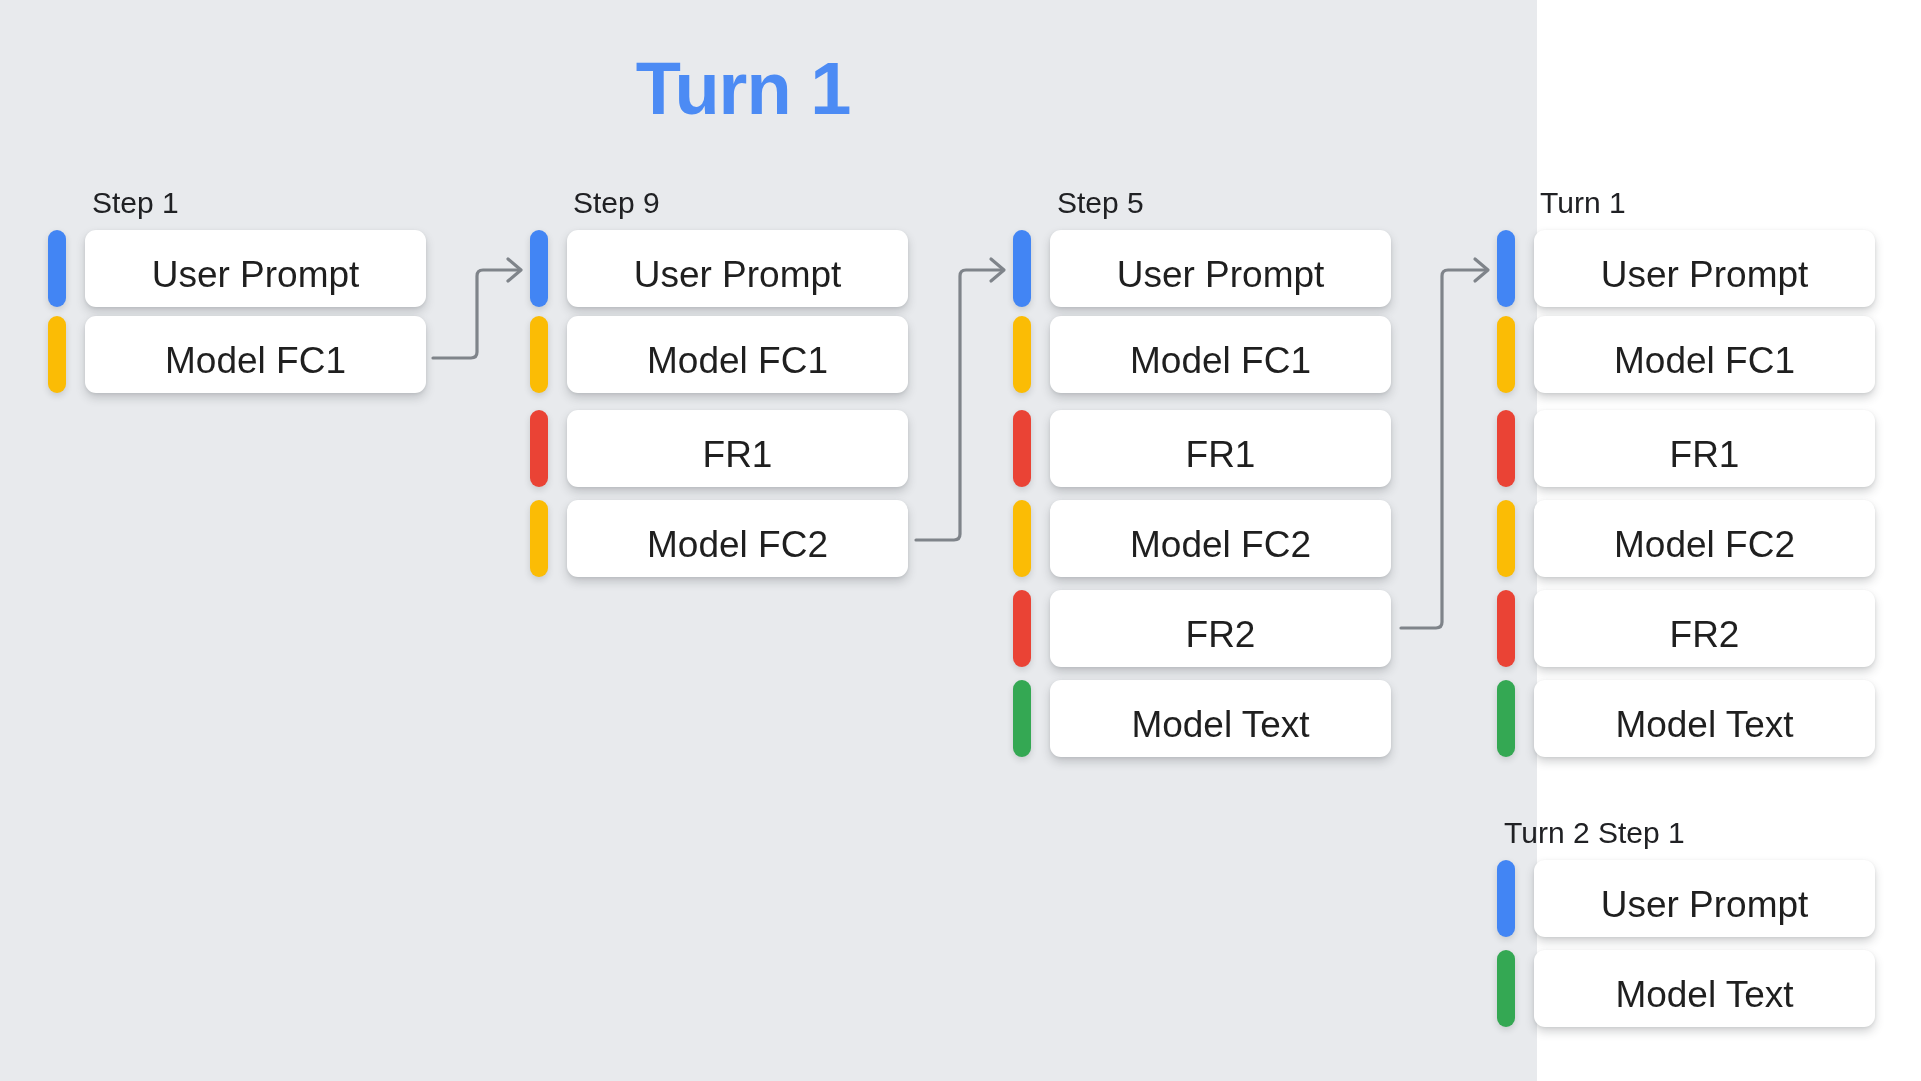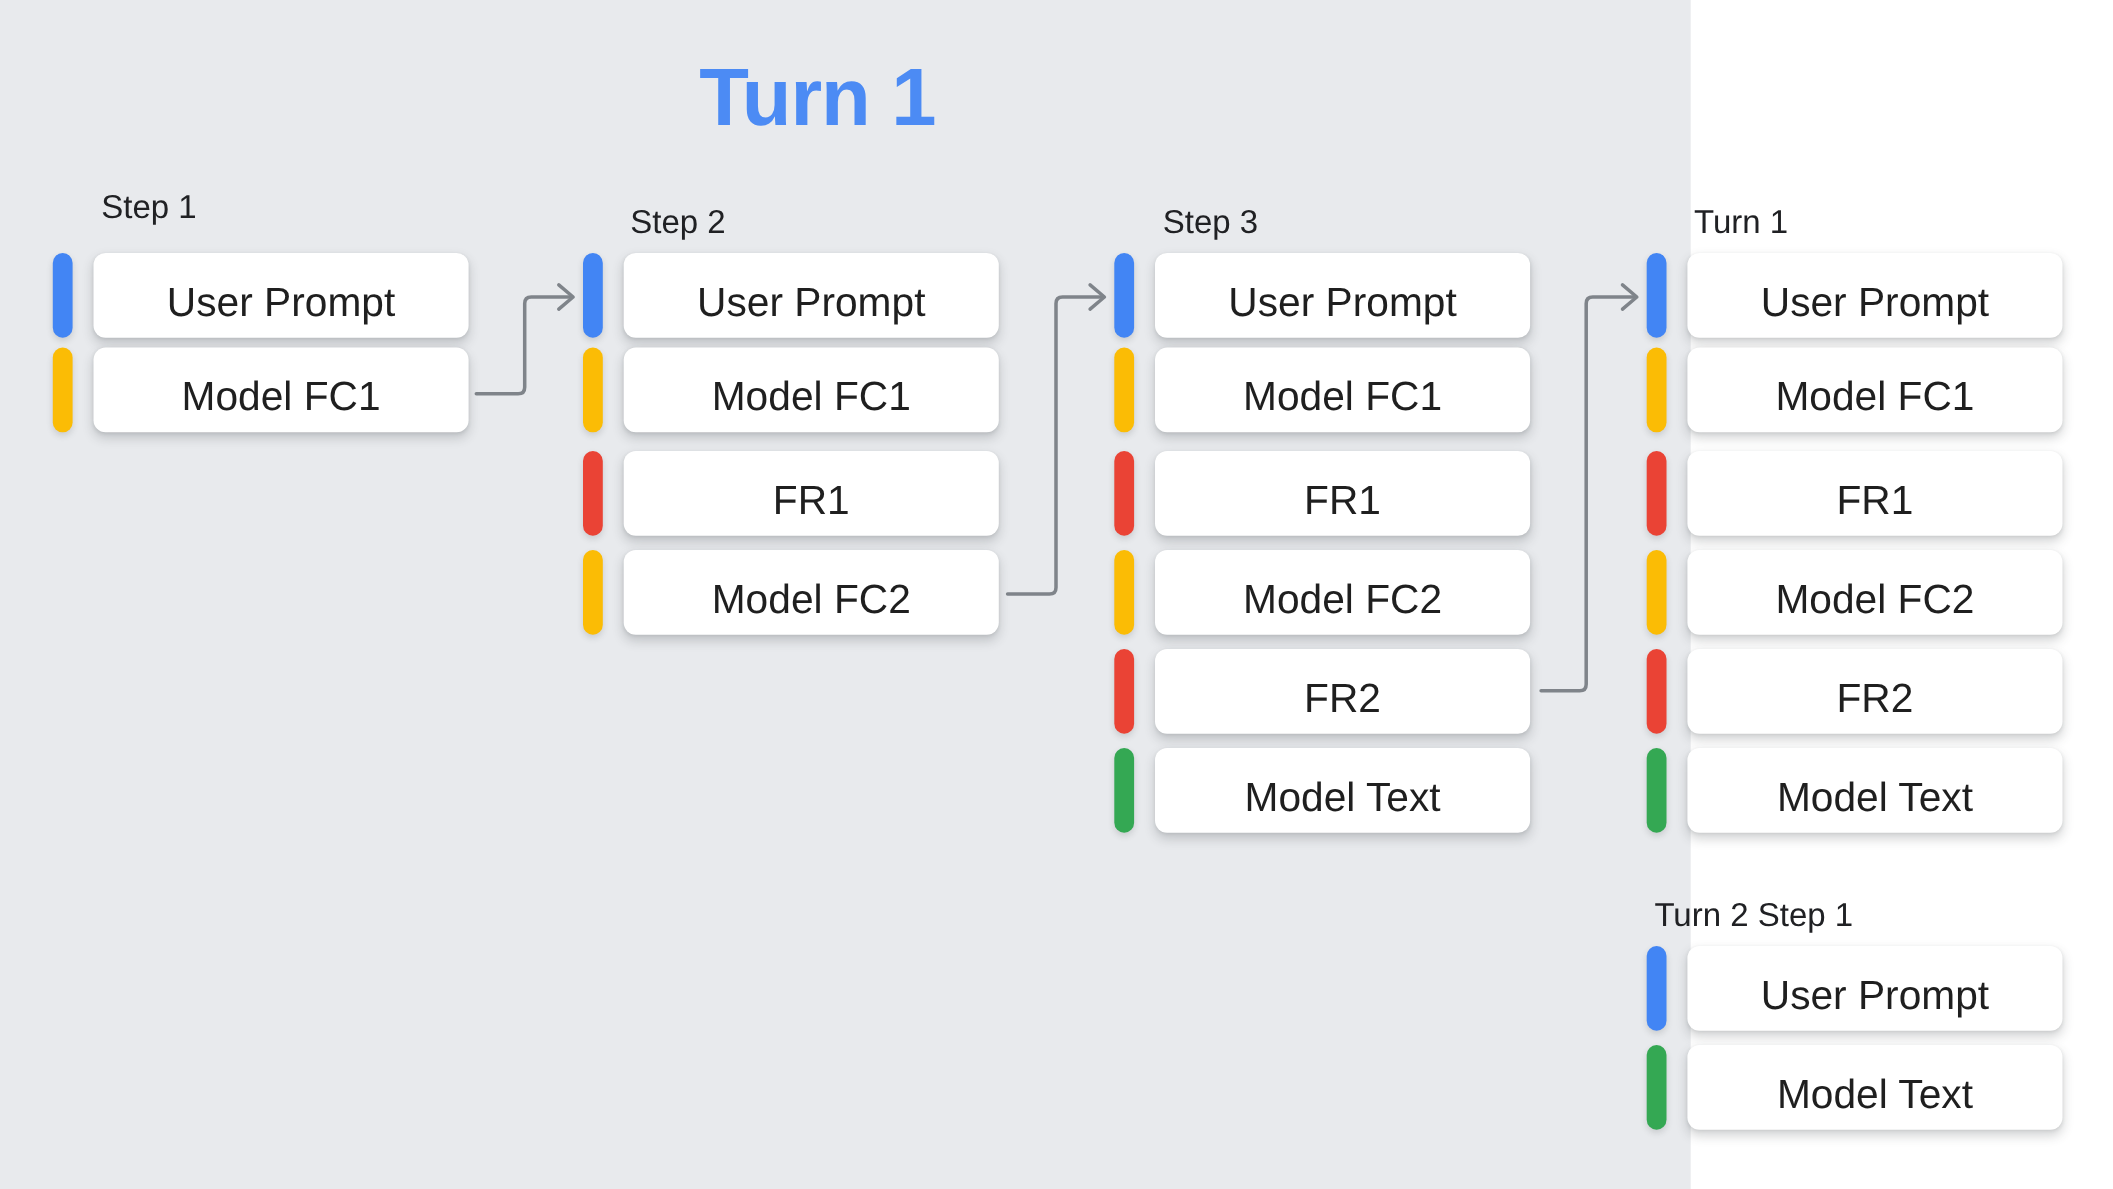--- a/index.html
+++ b/index.html
@@ -42,21 +42,21 @@
   }
   .box span{
     font-size:37px;color:#1F1F1F;line-height:1;white-space:nowrap;margin-top:12px;
   }
   
   .c0{left:48px}.c1{left:530px}.c2{left:1013px}.c3{left:1497px}.c4{left:1497px}
   
   .r0{top:230px}.r1{top:316px}.r2{top:410px}.r3{top:500px}.r4{top:590px}.r5{top:680px}
   .rb0{top:860px}.rb1{top:950px}
   
-  .l0{left:92px;top:172px}.l1{left:573px;top:186px}.l2{left:1057px;top:186px}
+  .l0{left:92px;top:186px}.l1{left:573px;top:186px}.l2{left:1057px;top:186px}
   .l3{left:1540px;top:186px}.l4{left:1504px;top:816px}
   #connectors{position:absolute;left:0;top:0;}
   #connectors path{fill:none;stroke-width:3.2px;stroke-linecap:round;stroke-linejoin:round;}
 </style>
 </head>
 <body>
 
 <div id="canvas" style="background: rgb(232, 234, 237);">
 
   <svg id="connectors" width="1921" height="1081" viewBox="0 0 1921 1081" style="stroke: rgb(127, 132, 138);">
@@ -64,22 +64,22 @@
     <path d="M 508 259 L 521 270 L 508 281"></path>
     <path d="M 916 540 L 954 540 Q 960 540 960 534 L 960 276 Q 960 270 966 270 L 1002 270"></path>
     <path d="M 991 259 L 1004 270 L 991 281"></path>
     <path d="M 1401 628 L 1436 628 Q 1442 628 1442 622 L 1442 276 Q 1442 270 1448 270 L 1486 270"></path>
     <path d="M 1475 259 L 1488 270 L 1475 281"></path>
   </svg>
 
   <div class="title t1" style="color: rgb(76, 139, 244);">Turn 1</div>
 
   <div class="col-label l0">Step 1</div>
-  <div class="col-label l1">Step 2</div>
-  <div class="col-label l2">Step 3</div>
+  <div class="col-label l1">Step 9</div>
+  <div class="col-label l2">Step 5</div>
   <div class="col-label l3">Turn 1</div>
   <div class="col-label l4">Turn 2 Step 1</div>
 
   <div class="row c0 r0">
     <span class="bar" style="background: rgb(66, 133, 244);"></span>
     <div class="box">
         <span>User Prompt</span>
       </div>
   </div>
   <div class="row c0 r1">

